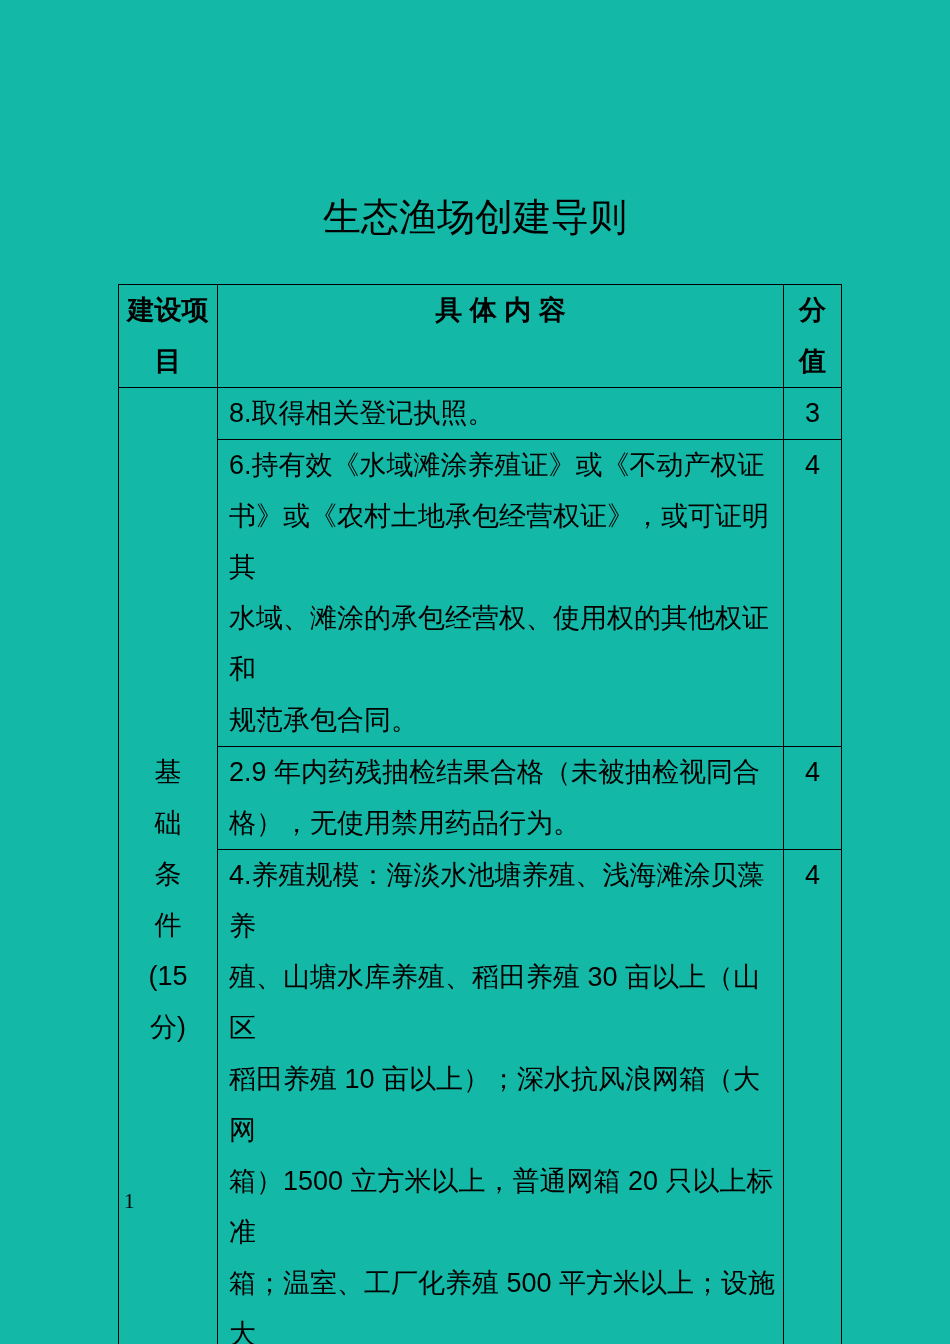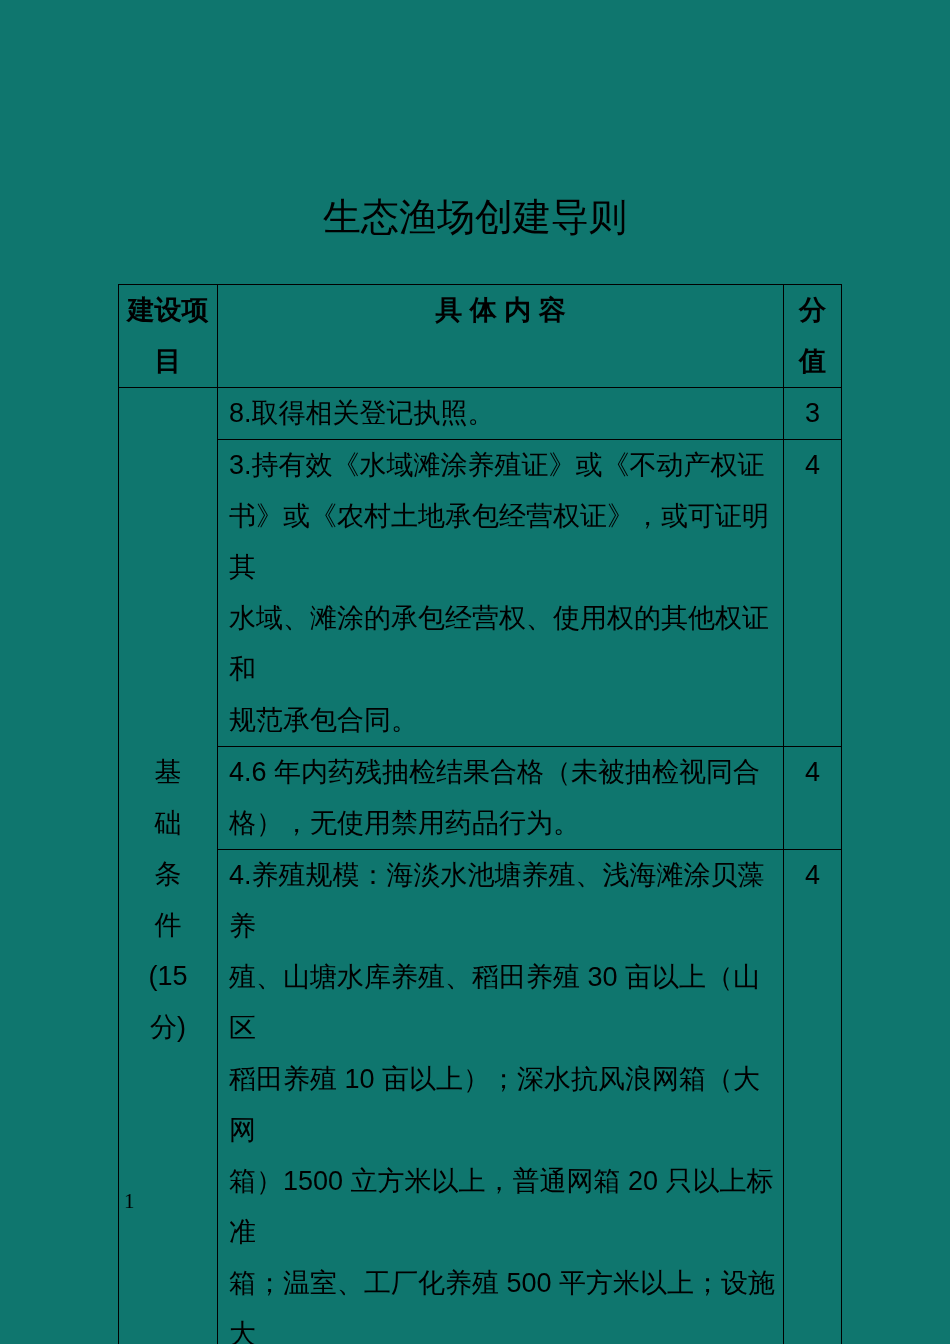--- a/index.html
+++ b/index.html
@@ -4,21 +4,21 @@
 <style>
   html, body {
     margin: 0;
     padding: 0;
     background: #ffffff;
   }
   .page {
     position: relative;
     width: 950px;
     height: 1344px;
-    background: #0f766e;
+    background: #14b8a6;
     overflow: hidden;
     font-family: "Liberation Sans", sans-serif;
     color: #000000;
   }
   .doc-title {
     position: absolute;
     top: 192px;
     left: 0;
     width: 100%;
     margin: 0;
@@ -107,29 +107,29 @@
 础
 条
 件
 (15
 分)</td>
         <td class="content-cell">8.取得相关登记执照。</td>
         <td class="score-cell">3</td>
       </tr>
 
       <tr class="r2">
-        <td class="content-cell">3.持有效《水域滩涂养殖证》或《不动产权证
+        <td class="content-cell">6.持有效《水域滩涂养殖证》或《不动产权证
 书》或《农村土地承包经营权证》，或可证明其
 水域、滩涂的承包经营权、使用权的其他权证和
 规范承包合同。</td>
         <td class="score-cell">4</td>
       </tr>
 
       <tr class="r3">
-        <td class="content-cell">4.6 年内药残抽检结果合格（未被抽检视同合
+        <td class="content-cell">2.9 年内药残抽检结果合格（未被抽检视同合
 格），无使用禁用药品行为。</td>
         <td class="score-cell">4</td>
       </tr>
 
       <tr class="r4">
         <td class="content-cell">4.养殖规模：海淡水池塘养殖、浅海滩涂贝藻养
 殖、山塘水库养殖、稻田养殖 30 亩以上（山区
 稻田养殖 10 亩以上）；深水抗风浪网箱（大网
 箱）1500 立方米以上，普通网箱 20 只以上标准
 箱；温室、工厂化养殖 500 平方米以上；设施大

